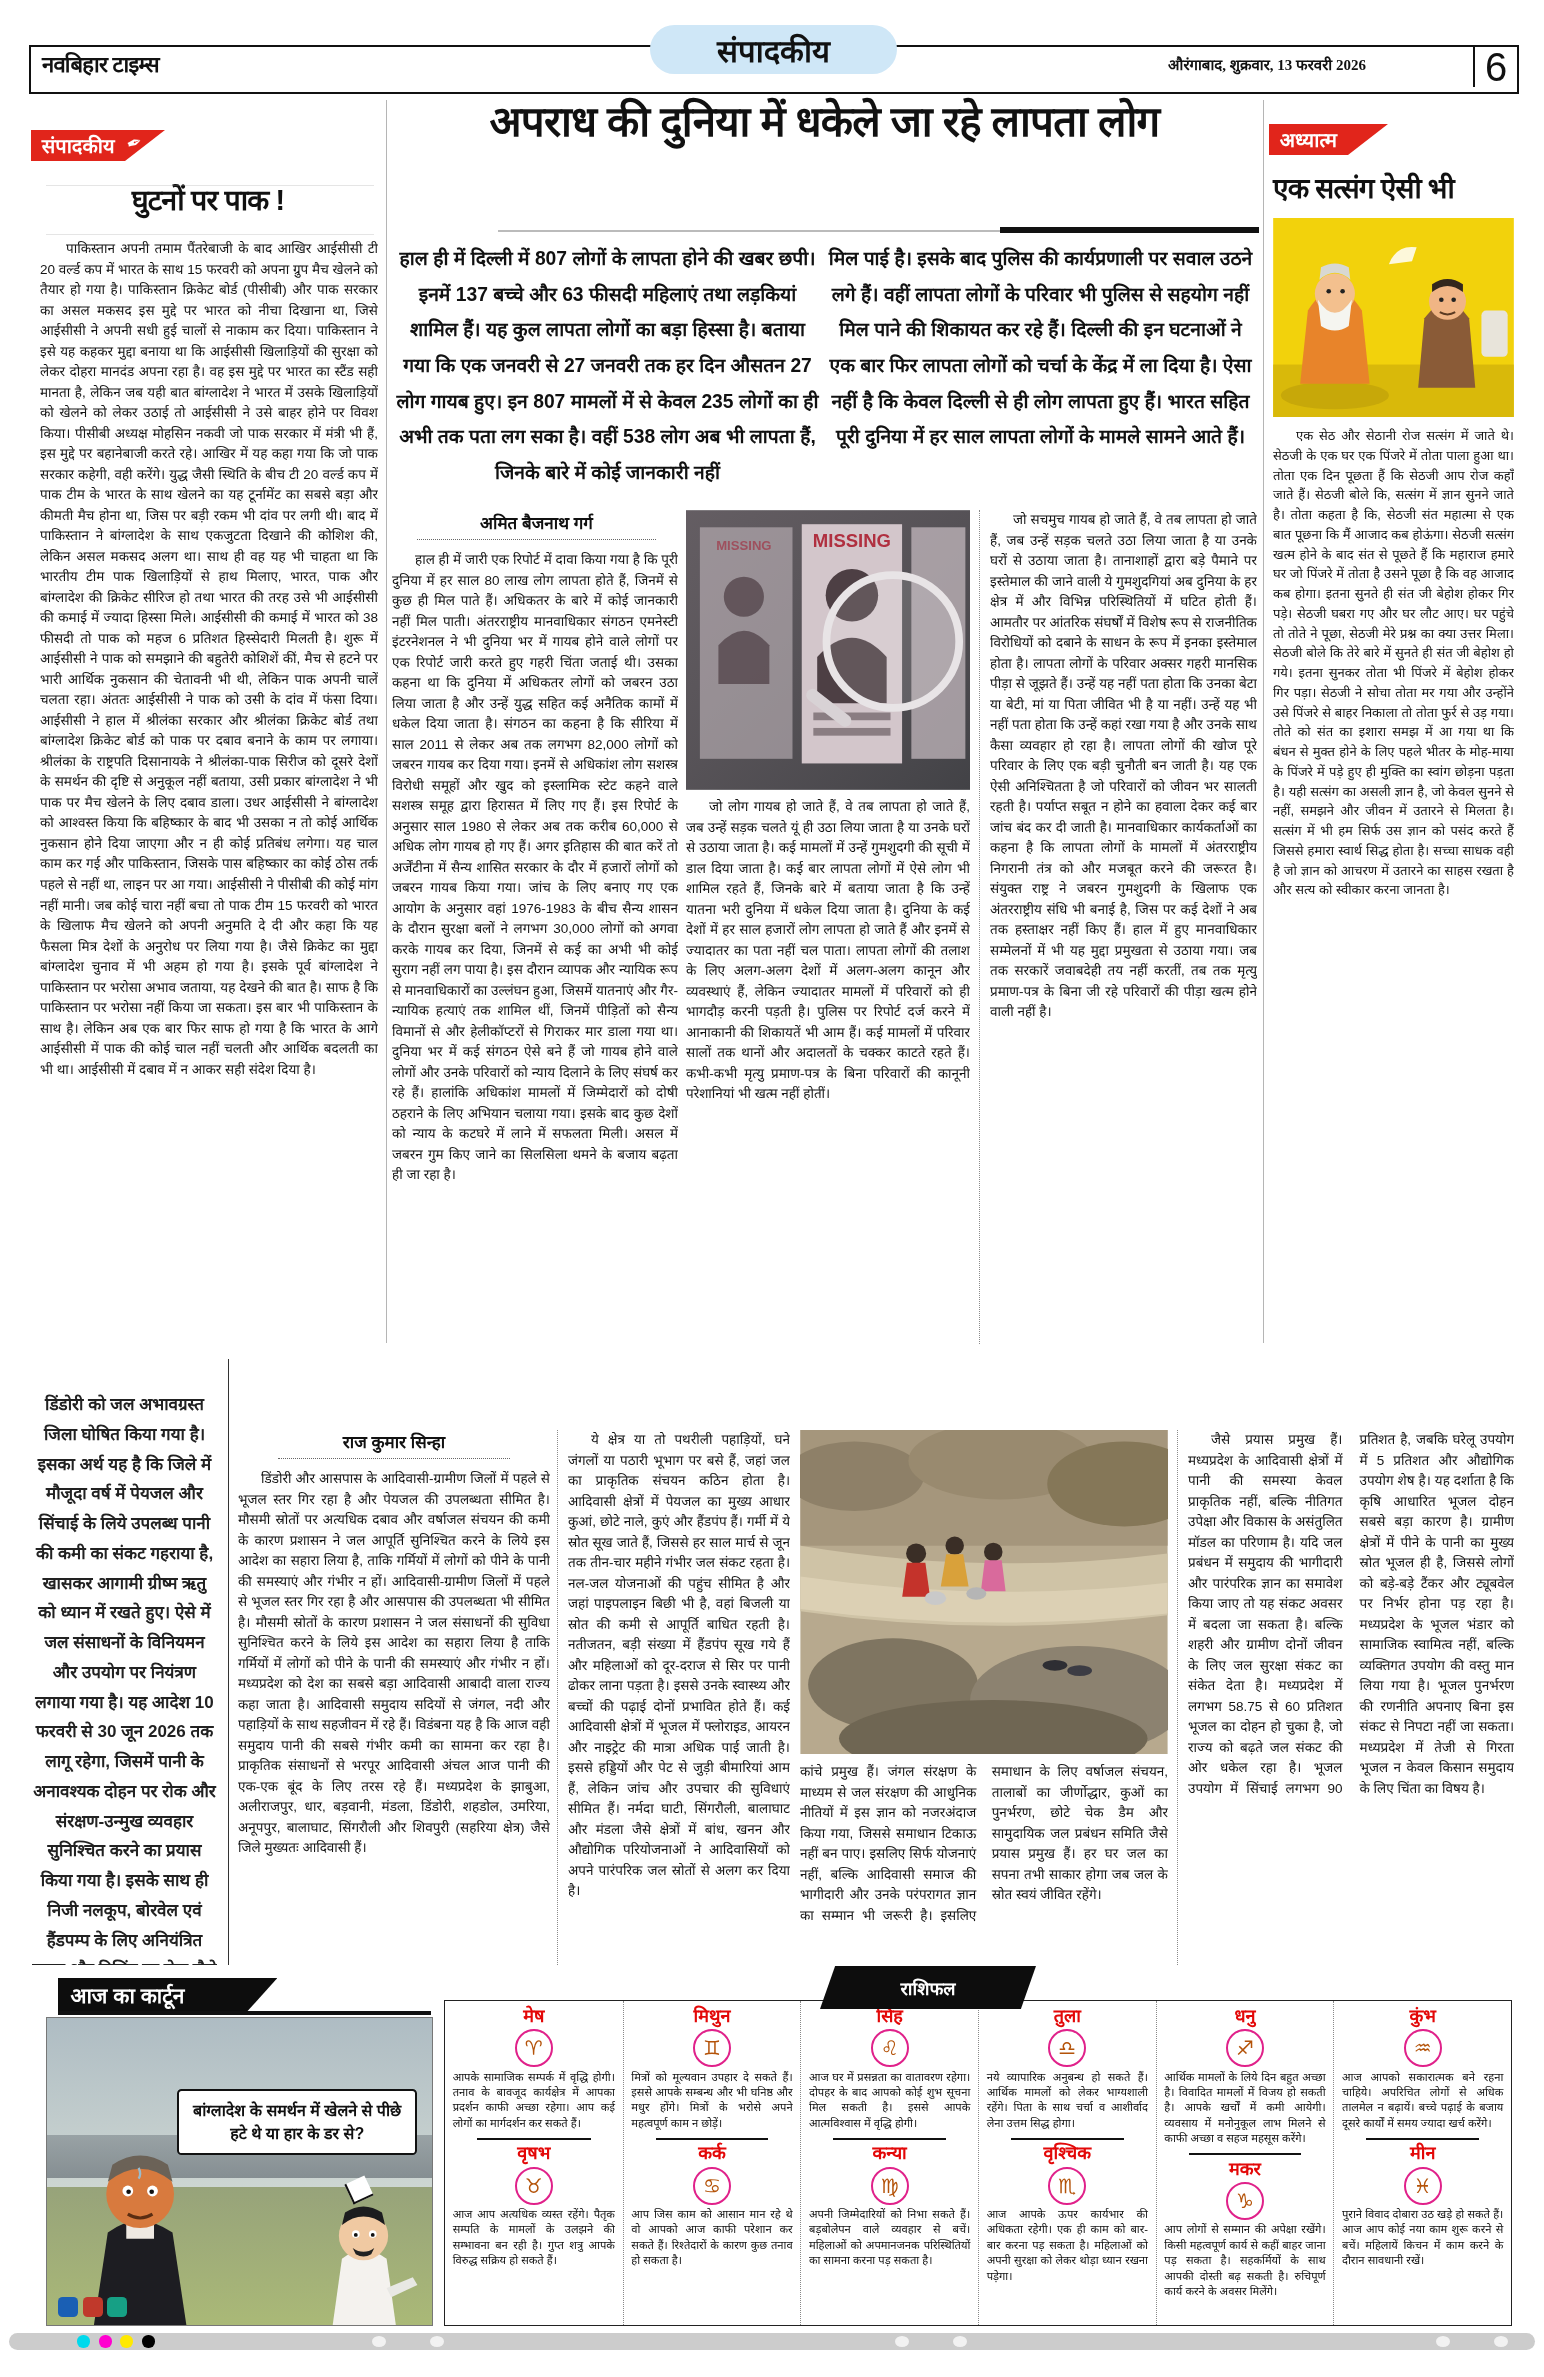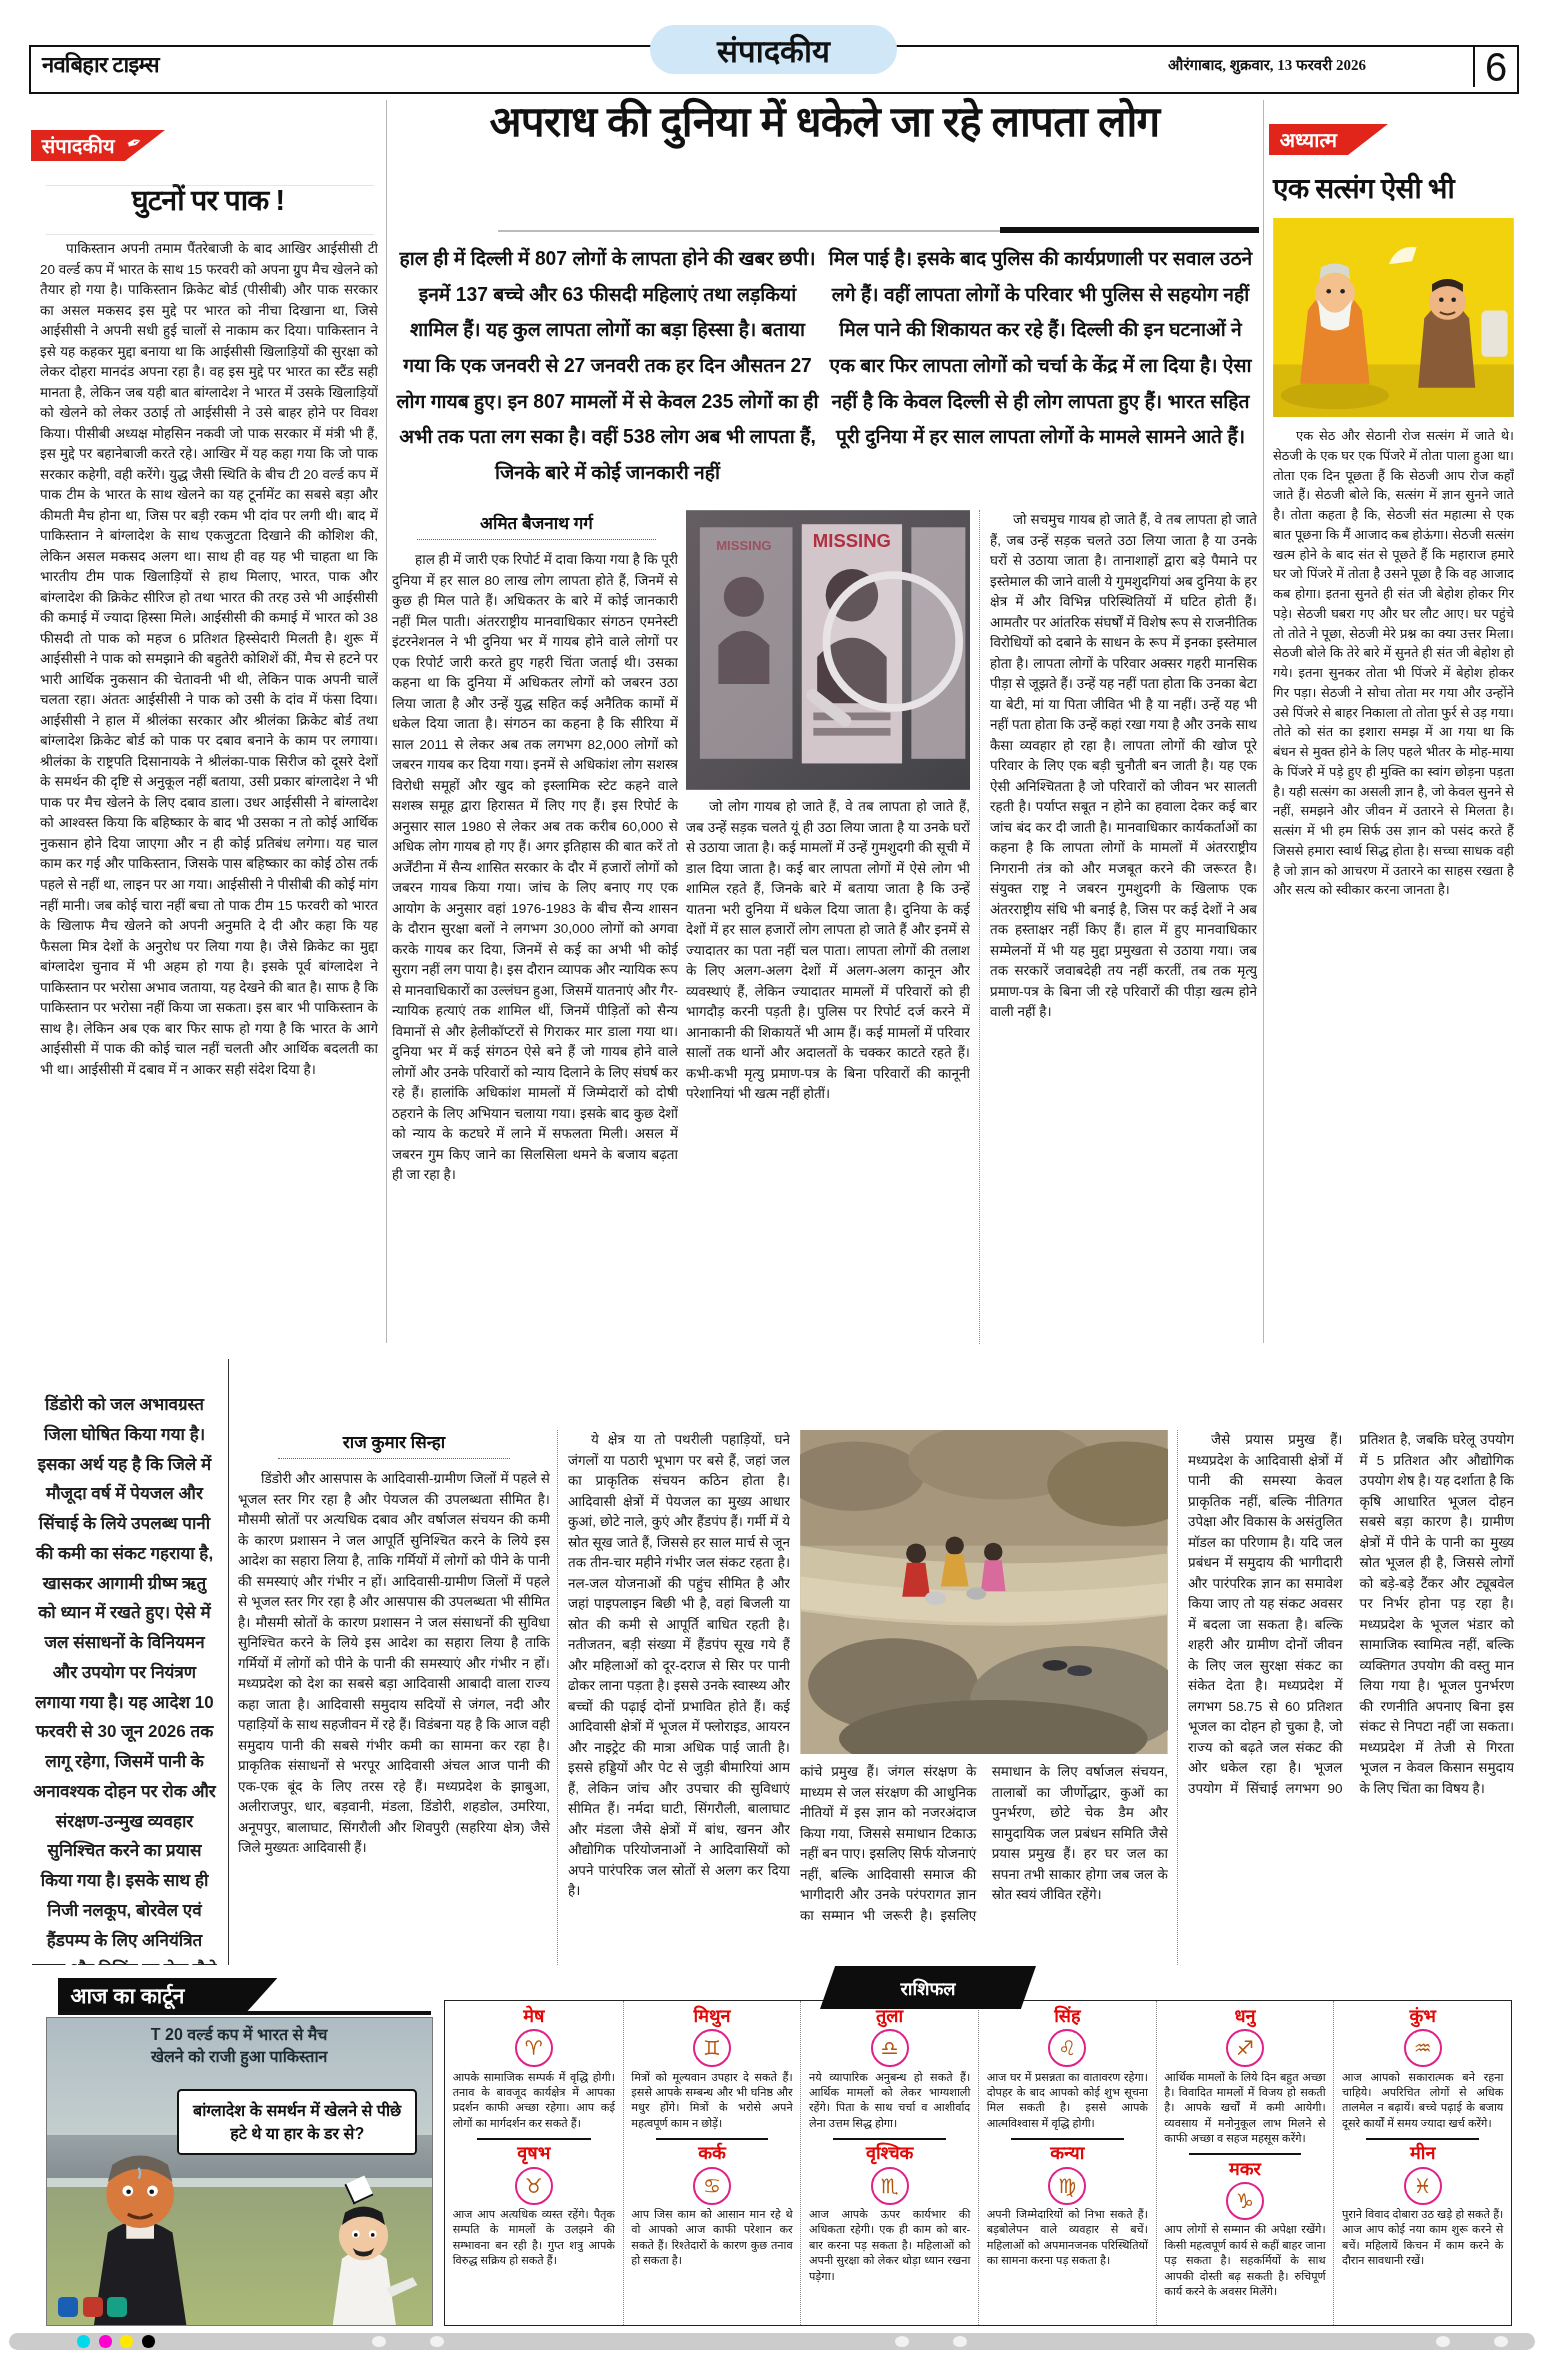--- a/index.html
+++ b/index.html
@@ -209,22 +209,20 @@
       <path d="M370 248 l12 -86 q28 -22 58 0 l12 86 z" fill="#f4f2ee"></path>
       <circle cx="410" cy="132" r="32" fill="#f0c9a2"></circle>
       <path d="M382 118 q28 -22 56 0 l-4 -16 q-24 -16 -48 0 z" fill="#1c1c1e"></path>
       <circle cx="400" cy="130" r="5" fill="#fff"></circle>
         <circle cx="422" cy="130" r="5" fill="#fff"></circle>
       <circle cx="400" cy="131" r="2.5" fill="#111"></circle>
         <circle cx="422" cy="131" r="2.5" fill="#111"></circle>
       <path d="M396 148 q14 10 28 0 l-4 8 q-10 6 -20 0 z" fill="#222"></path>
       <path d="M440 200 l34 -14 l6 10 l-34 16 z" fill="#e8e8e4"></path>
     </svg>
-    <div id="cartoonCaption">T 20 वर्ल्ड कप में भारत से मैच
-खेलने को राजी हुआ पाकिस्तान</div>
     <div id="bubbleTail"></div>
     <div id="bubble">बांग्लादेश के समर्थन में खेलने से पीछे हटे थे या हार के डर से?</div>
     <div class="logoDot" style="left:10.8px;background:#1a5fb4;"></div>
     <div class="logoDot" style="left:36px;background:#c0392b;"></div>
     <div class="logoDot" style="left:60px;background:#16a085;"></div>
   </div>
 
   <div class="abs blackBanner" style="left:820px;top:1966px;width:216px;height:43px;font-size:18px;clip-path:polygon(7% 0,100% 0,93% 100%,0 100%);z-index:4;">राशिफल</div>
   <div class="abs" id="horoBox">
     <div class="hcol">
@@ -247,44 +245,44 @@
         </div>
       <div class="htext">मित्रों को मूल्यवान उपहार दे सकते हैं। इससे आपके सम्बन्ध और भी घनिष्ठ और मधुर होंगे। मित्रों के भरोसे अपने महत्वपूर्ण काम न छोड़ें।</div>
       <div class="hsep"></div>
       <div class="hname">कर्क</div>
       <div class="zicWrap">
           <div class="zic">♋</div>
         </div>
       <div class="htext">आप जिस काम को आसान मान रहे थे वो आपको आज काफी परेशान कर सकते हैं। रिश्तेदारों के कारण कुछ तनाव हो सकता है।</div>
     </div>
     <div class="hcol">
+      <div class="hname">सिंह</div>
+      <div class="zicWrap">
+          <div class="zic">♌</div>
+        </div>
+      <div class="htext">आज घर में प्रसन्नता का वातावरण रहेगा। दोपहर के बाद आपको कोई शुभ सूचना मिल सकती है। इससे आपके आत्मविश्वास में वृद्धि होगी।</div>
+      <div class="hsep"></div>
+      <div class="hname">कन्या</div>
+      <div class="zicWrap">
+          <div class="zic">♍</div>
+        </div>
+      <div class="htext">अपनी जिम्मेदारियों को निभा सकते हैं। बड़बोलेपन वाले व्यवहार से बचें। महिलाओं को अपमानजनक परिस्थितियों का सामना करना पड़ सकता है।</div>
+    </div>
+    <div class="hcol">
       <div class="hname">तुला</div>
       <div class="zicWrap">
           <div class="zic">♎</div>
         </div>
       <div class="htext">नये व्यापारिक अनुबन्ध हो सकते हैं। आर्थिक मामलों को लेकर भाग्यशाली रहेंगे। पिता के साथ चर्चा व आशीर्वाद लेना उत्तम सिद्ध होगा।</div>
       <div class="hsep"></div>
       <div class="hname">वृश्चिक</div>
       <div class="zicWrap">
           <div class="zic">♏</div>
         </div>
       <div class="htext">आज आपके ऊपर कार्यभार की अधिकता रहेगी। एक ही काम को बार-बार करना पड़ सकता है। महिलाओं को अपनी सुरक्षा को लेकर थोड़ा ध्यान रखना पड़ेगा।</div>
-    </div>
-    <div class="hcol">
-      <div class="hname">सिंह</div>
-      <div class="zicWrap">
-          <div class="zic">♌</div>
-        </div>
-      <div class="htext">आज घर में प्रसन्नता का वातावरण रहेगा। दोपहर के बाद आपको कोई शुभ सूचना मिल सकती है। इससे आपके आत्मविश्वास में वृद्धि होगी।</div>
-      <div class="hsep"></div>
-      <div class="hname">कन्या</div>
-      <div class="zicWrap">
-          <div class="zic">♍</div>
-        </div>
-      <div class="htext">अपनी जिम्मेदारियों को निभा सकते हैं। बड़बोलेपन वाले व्यवहार से बचें। महिलाओं को अपमानजनक परिस्थितियों का सामना करना पड़ सकता है।</div>
     </div>
     <div class="hcol">
       <div class="hname">धनु</div>
       <div class="zicWrap">
           <div class="zic">♐</div>
         </div>
       <div class="htext">आर्थिक मामलों के लिये दिन बहुत अच्छा है। विवादित मामलों में विजय हो सकती है। आपके खर्चों में कमी आयेगी। व्यवसाय में मनोनुकूल लाभ मिलने से काफी अच्छा व सहज महसूस करेंगे।</div>
       <div class="hsep"></div>
       <div class="hname">मकर</div>
       <div class="zicWrap">

